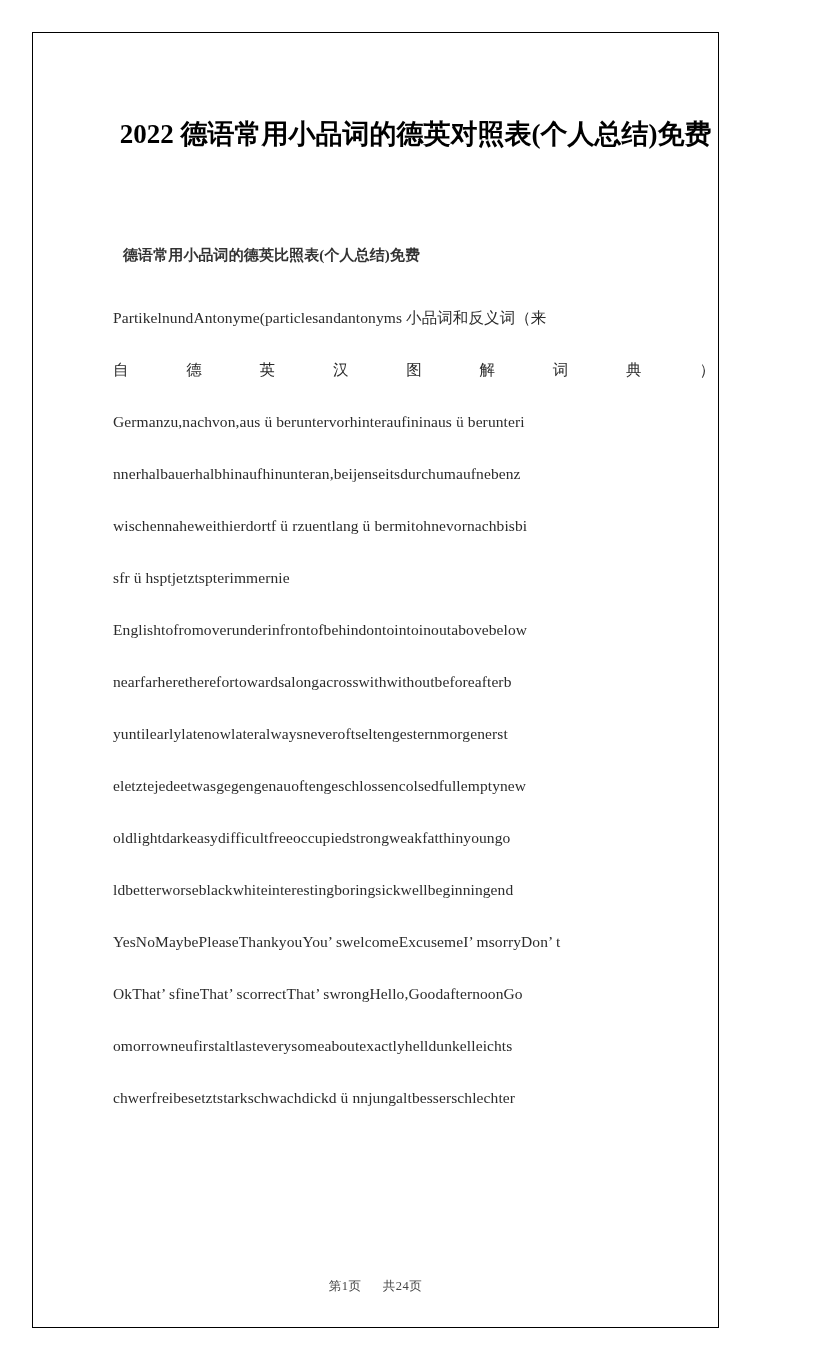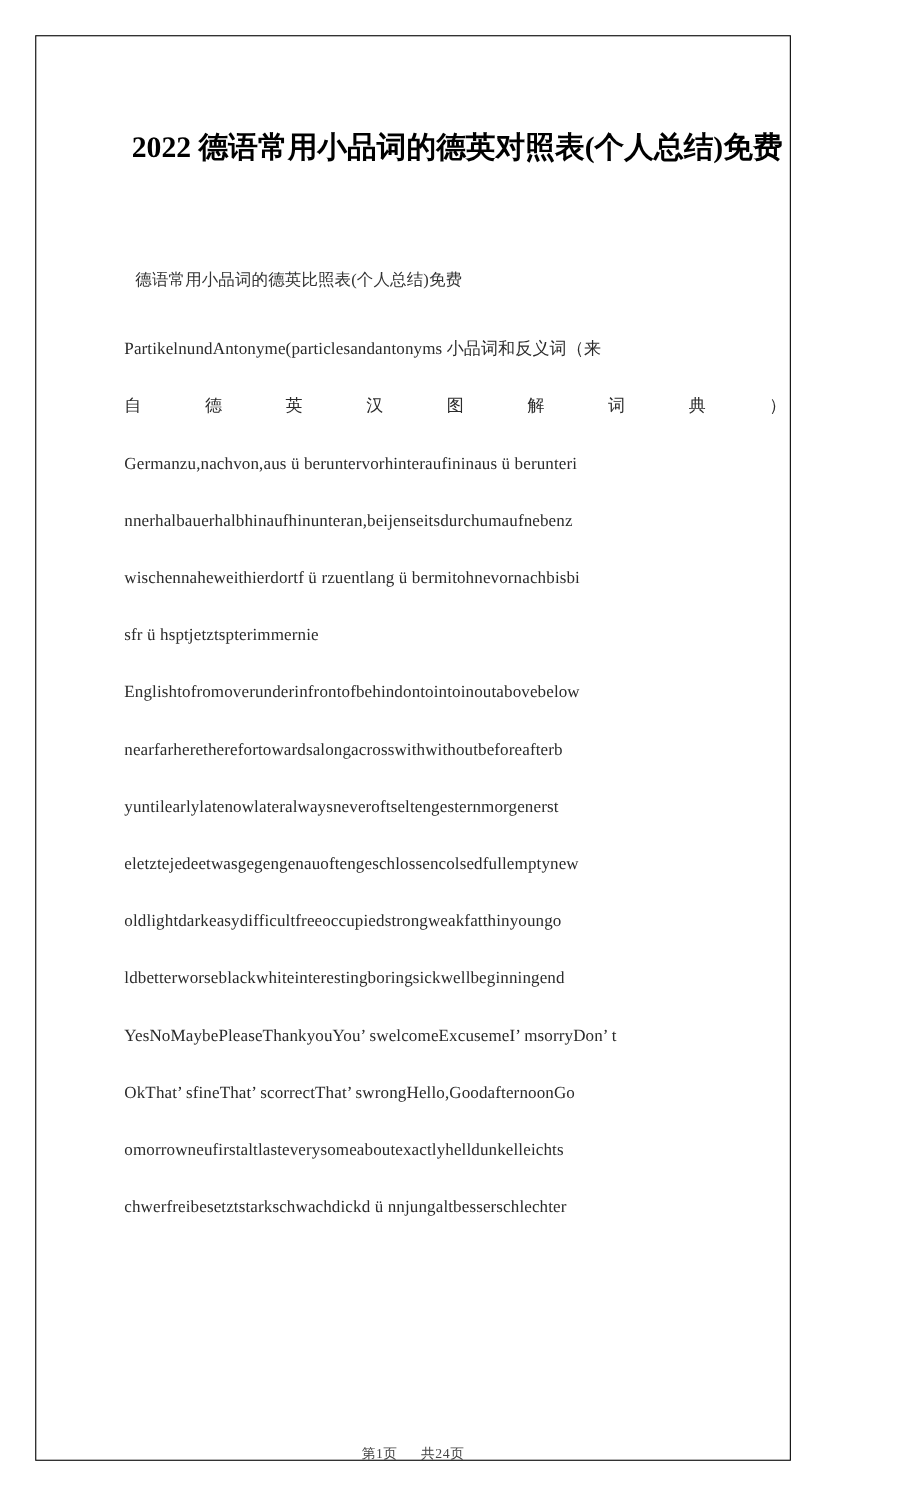--- a/index.html
+++ b/index.html
@@ -63,20 +63,21 @@
     word-break: break-all;
     letter-spacing: 0.1px;
   }
 
   .para.first-line {
     color: #333333;
     font-size: 15px;
     line-height: 34px;
     margin-bottom: 20px;
     padding-left: 10px;
+    font-weight: bold;
   }
 
   .para.spread {
     display: flex;
     justify-content: space-between;
     line-height: 52px;
     font-size: 15.5px;
     color: #2b2b2b;
   }
   .para.spread span {
@@ -84,21 +85,21 @@
   }
 
   .para.wide-quote {
     letter-spacing: 0.1px;
   }
 
   #page-footer {
     position: absolute;
     left: 0;
     right: 0;
-    top: 1280px;
+    top: 1245px;
     text-align: center;
     font-size: 12.5px;
     color: #444444;
     letter-spacing: 0.5px;
   }
   #page-footer .sep {
     display: inline-block;
     width: 14px;
   }
 </style>

